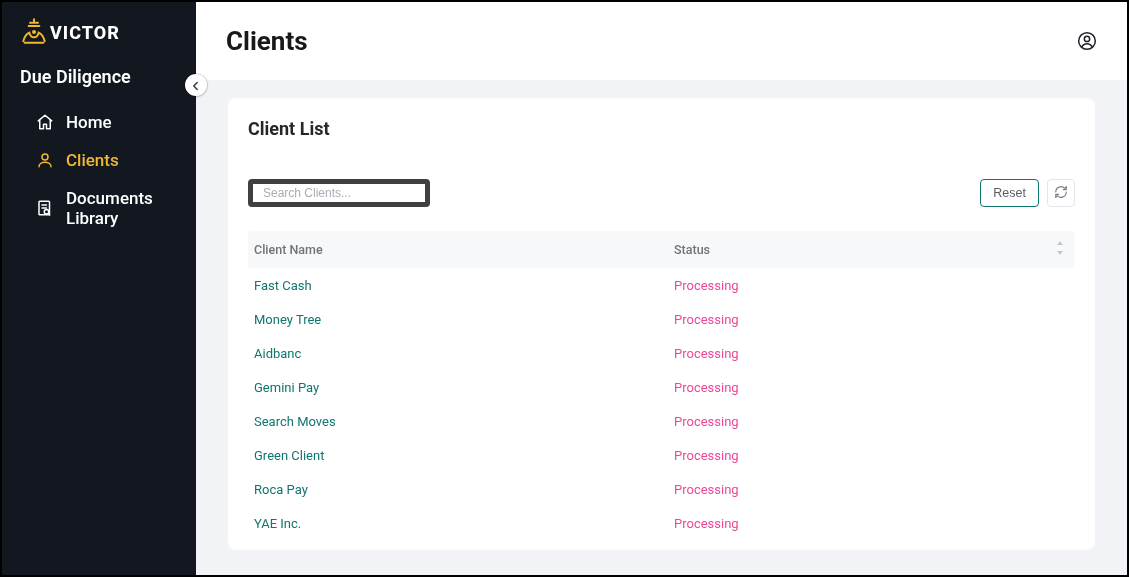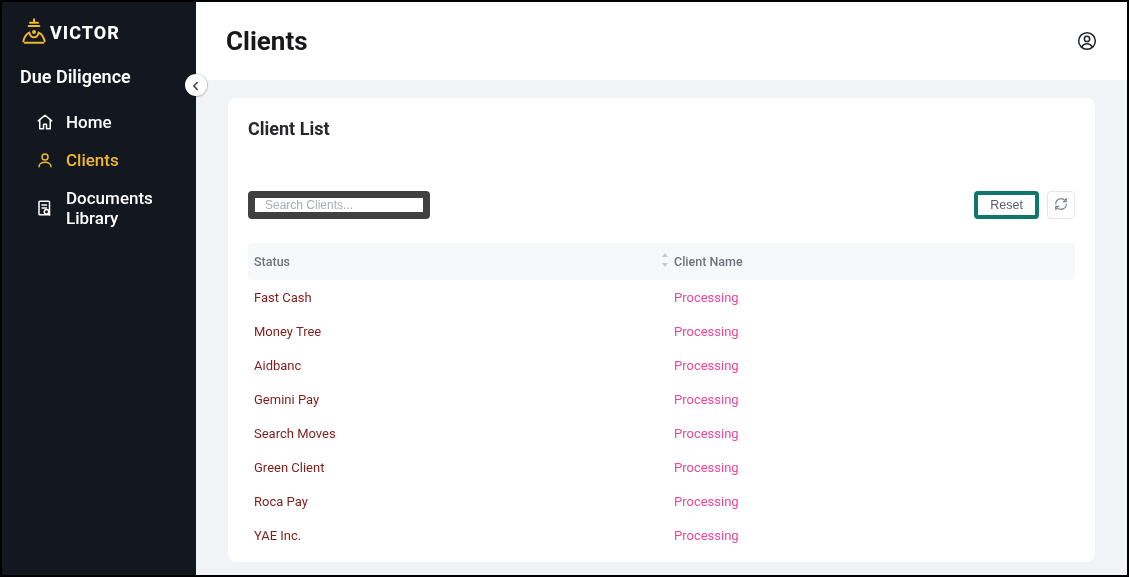--- a/index.html
+++ b/index.html
@@ -118,48 +118,48 @@
     }
     .card {
       background: #fff;
       border-radius: 8px;
       padding: 20px 20px 10px 20px;
     }
     .card-title {
       font-size: 18px;
       font-weight: 700;
       color: #27272a;
-      margin-bottom: 52px;
+      margin-bottom: 40px;
     }
     .toolbar {
       display: flex;
       align-items: center;
       margin-bottom: 24px;
     }
     .search-input {
       width: 182px;
       height: 28px;
       padding: 4px 10px;
-      border: 7px solid #404040;
+      border: 5px solid #404040;
       border-radius: 4px;
       font-size: 12px;
       color: #333;
       outline: none;
     }
     .search-input::placeholder {
       color: #a8adb6;
     }
     .spacer {
       flex: 1;
     }
     .reset-btn {
       height: 28px;
       padding: 0 12px;
       background: #fff;
-      border: 4px solid #0f766e;
+      border: 1px solid #0f766e;
       border-radius: 4px;
       font-size: 12.5px;
       color: #5a5d63;
       cursor: pointer;
       display: flex;
       align-items: center;
     }
     .refresh-btn {
       height: 28px;
       width: 28px;
@@ -196,21 +196,21 @@
     .sort-icon {
       color: #c4c8ce;
     }
     .table-row {
       display: grid;
       grid-template-columns: 420px 1fr;
       padding: 9.5px 6px;
     }
     .td {
       font-size: 13px;
-      color: #7f1d1d;
+      color: #0f766e;
     }
     .td.status {
       color: #ec4899;
     }
   </style>
 </head>
 <body>
 
 <div class="app">
   <aside class="sidebar">
@@ -293,31 +293,31 @@
                   <path d="M21 12a9 9 0 0 1-15.5 6.3L3 21"></path>
                   <path d="M3 12a9 9 0 0 1 15.5-6.3L21 3"></path>
                   <path d="M21 3v5h-5M3 21v-5h5"></path>
                 </svg>
             </span>
           </button>
         </div>
 
         <div class="table">
           <div class="table-header">
+            <div class="th">
+              <span>Client Name</span>
+            </div>
             <div class="th status-col">
               <span>Status</span>
               <span class="sort-icon">
                 <svg width="10" height="14" viewBox="0 0 10 14" fill="currentColor">
                     <path d="M5 0 8 4H2zM5 14l3-4H2z"></path>
                   </svg>
               </span>
             </div>
-            <div class="th">
-              <span>Client Name</span>
-            </div>
           </div>
           <div id="table-body">
               <div class="table-row">
                 <div class="td">Fast Cash</div>
                 <div class="td status">Processing</div>
               </div>
               <div class="table-row">
                 <div class="td">Money Tree</div>
                 <div class="td status">Processing</div>
               </div>

